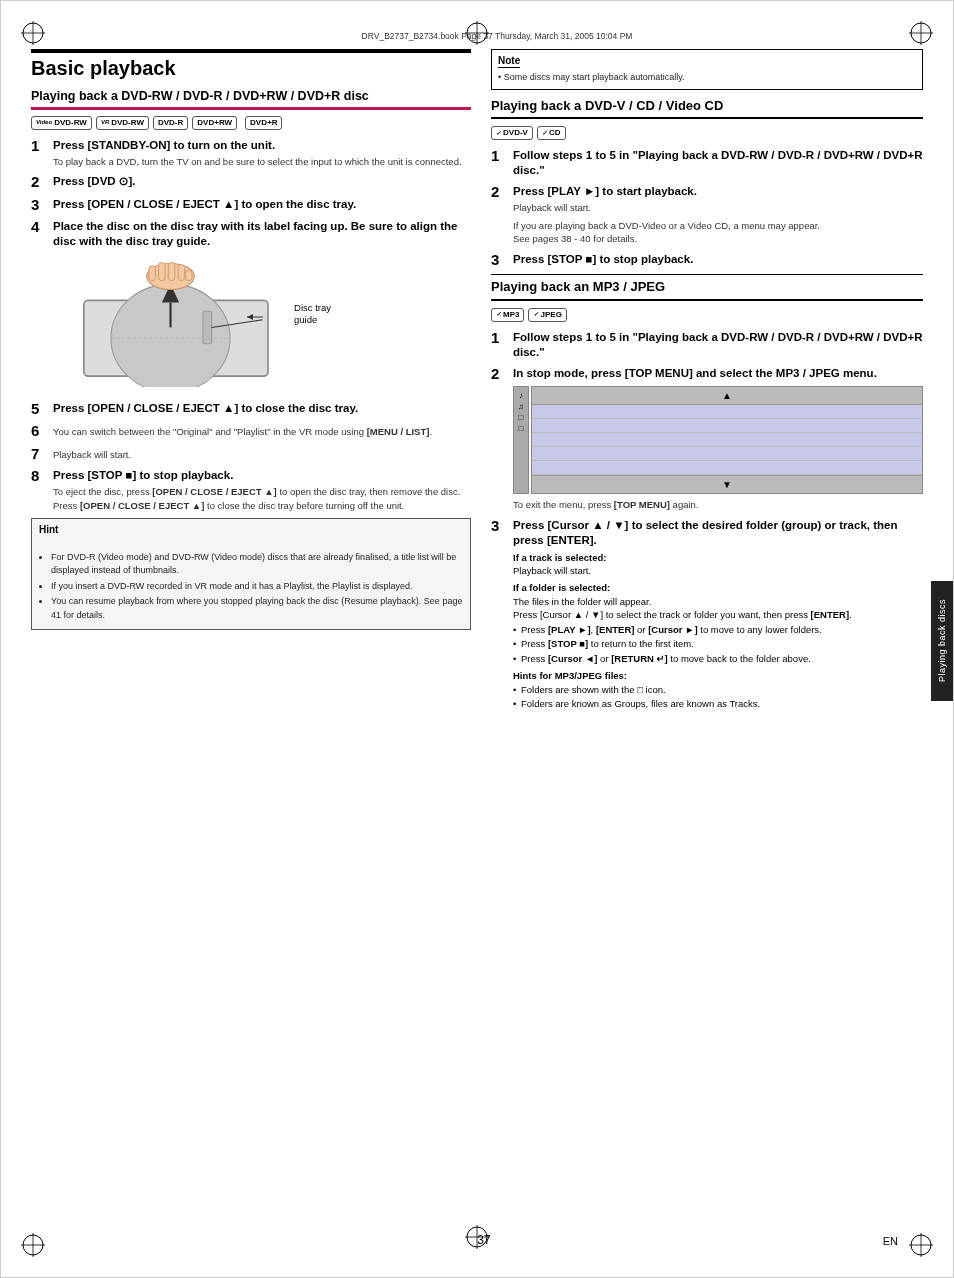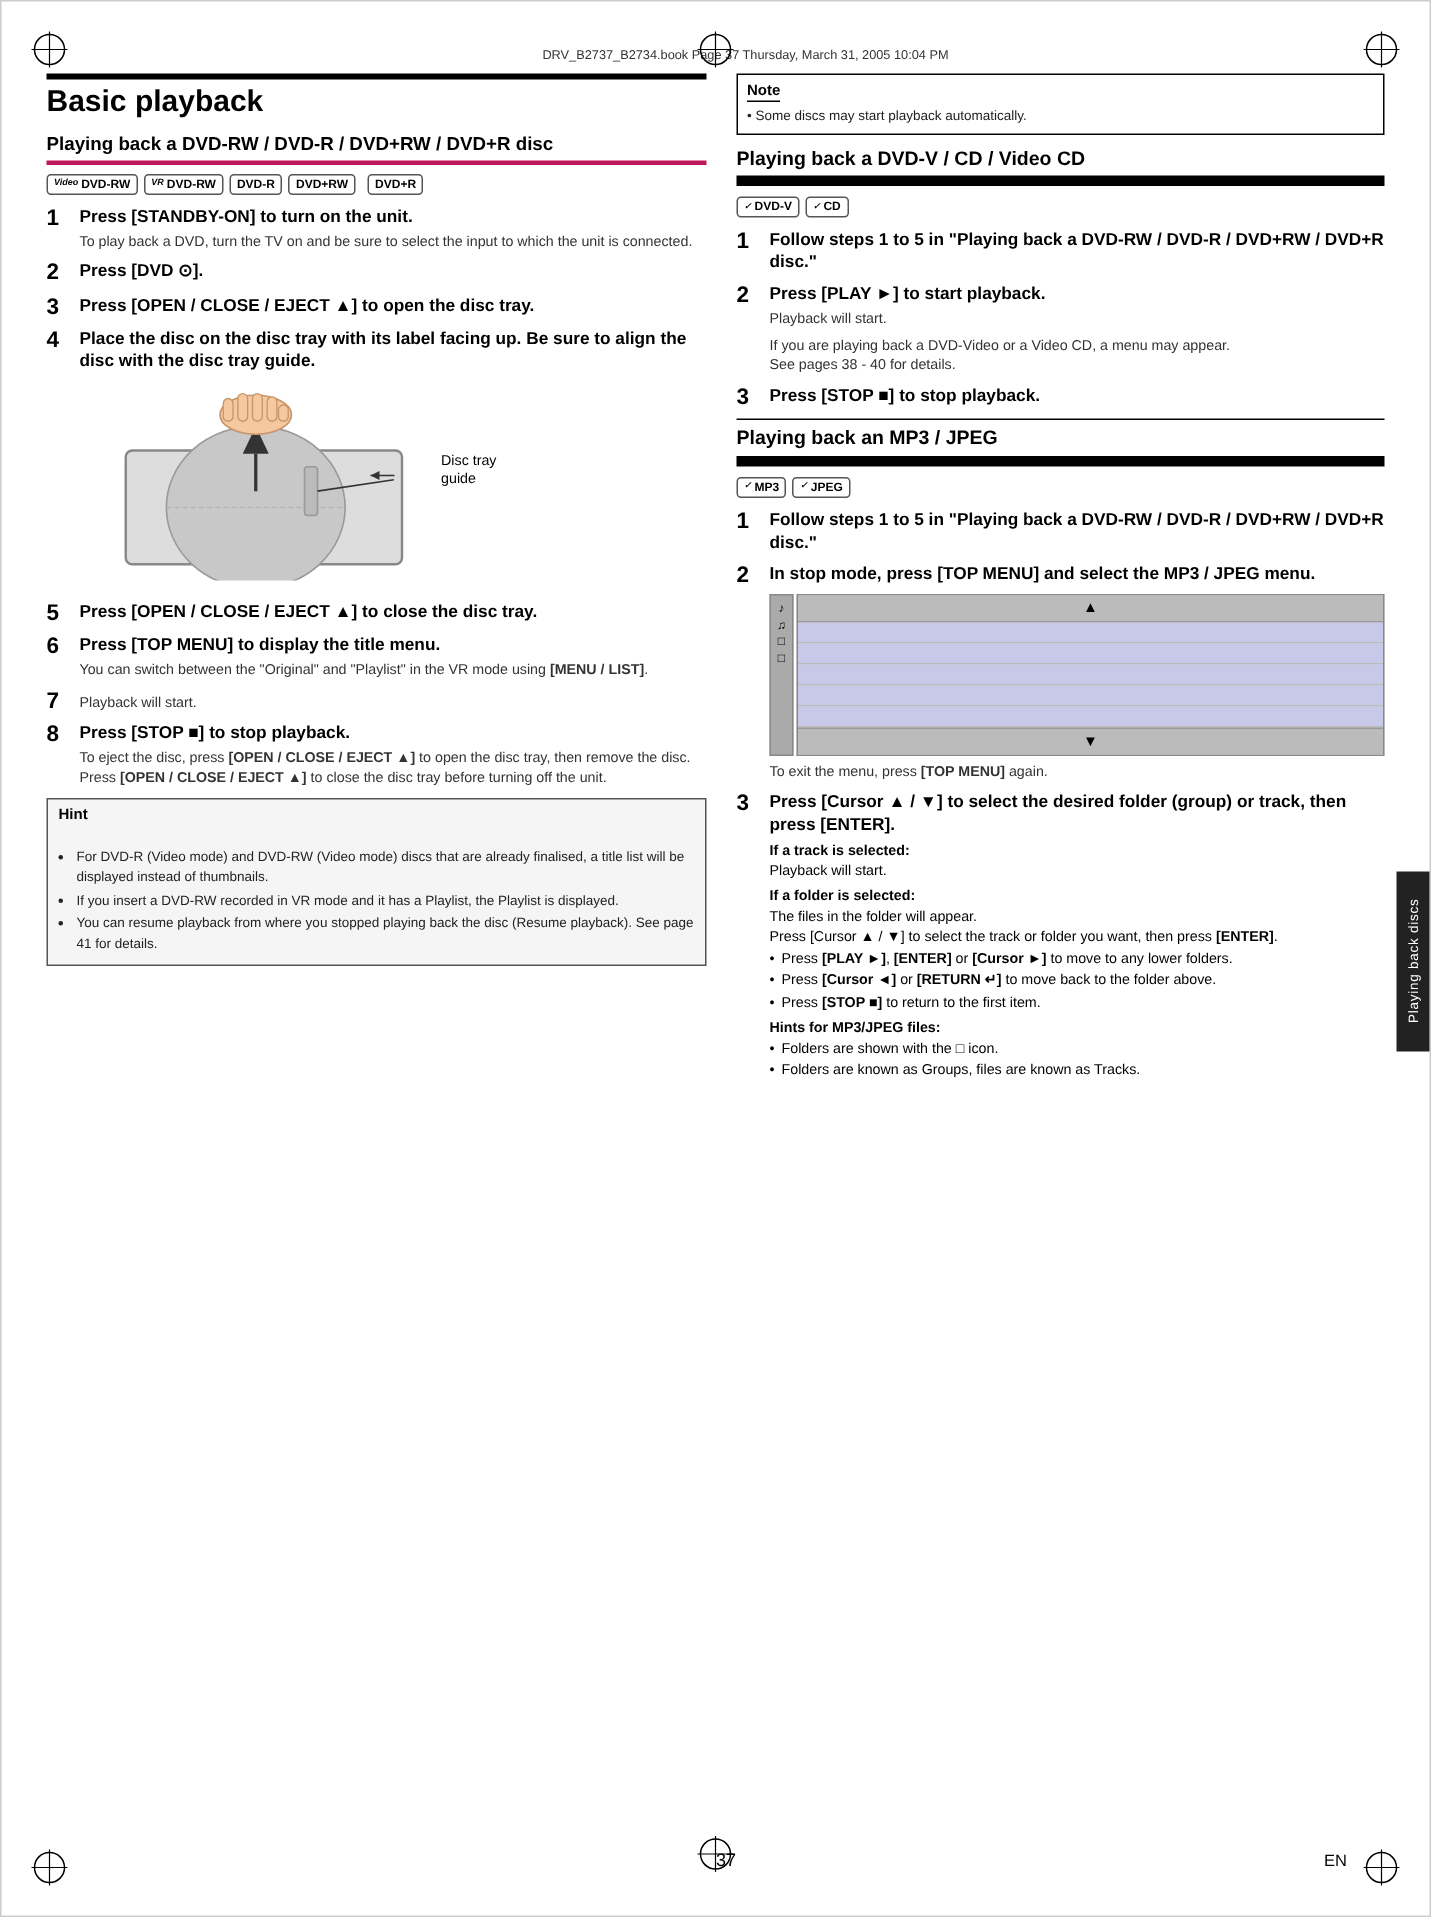--- a/index.html
+++ b/index.html
@@ -167,21 +167,21 @@
     }
     .hint-text li {
       margin-left: 12px;
       margin-bottom: 2px;
     }
 
     
     .subsection-title-right {
       font-size: 13px;
       font-weight: bold;
-      border-bottom: 7px solid #000000;
+      border-bottom: 2px solid #000000;
       padding-bottom: 3px;
       margin-bottom: 7px;
       margin-top: 0;
       line-height: 1.3;
     }
 
     
     .page-footer {
       position: absolute;
       bottom: 30px;
@@ -388,21 +388,20 @@
       <div class="step">
         <div class="step-num">5</div>
         <div class="step-content">
           <div class="step-title">Press [OPEN / CLOSE / EJECT ▲] to close the disc tray.</div>
         </div>
       </div>
 
       <div class="step">
         <div class="step-num">6</div>
         <div class="step-content">
-          <div class="step-title">Press [TOP MENU] to display the title menu.</div>
           <div class="step-desc">You can switch between the "Original" and "Playlist" in the VR mode using <span class="bold">[MENU / LIST]</span>.</div>
         </div>
       </div>
 
       <div class="step">
         <div class="step-num">7</div>
         <div class="step-content">
           <div class="step-desc">Playback will start.</div>
         </div>
       </div>
@@ -534,22 +533,22 @@
           <div class="step-title">Press [Cursor ▲ / ▼] to select the desired folder (group) or track, then press [ENTER].</div>
           <div class="if-selected">
             <span class="if-title">If a track is selected:</span><br>
             <span>Playback will start.</span>
           </div>
           <div class="if-selected" style="margin-top:4px;">
             <span class="if-title">If a folder is selected:</span><br>
             <span>The files in the folder will appear.<br>Press [Cursor ▲ / ▼] to select the track or folder you want, then press <span class="bold">[ENTER]</span>.</span>
             <ul class="step-sublist">
               <li>Press <span class="bold">[PLAY ►]</span>, <span class="bold">[ENTER]</span> or <span class="bold">[Cursor ►]</span> to move to any lower folders.</li>
+              <li>Press <span class="bold">[STOP ■]</span> to return to the first item.</li>
               <li>Press <span class="bold">[Cursor ◄]</span> or <span class="bold">[RETURN ↵]</span> to move back to the folder above.</li>
-              <li>Press <span class="bold">[STOP ■]</span> to return to the first item.</li>
             </ul>
           </div>
           <div style="margin-top:5px;">
             <div style="font-weight:bold; font-size:9.5px;">Hints for MP3/JPEG files:</div>
             <ul class="step-sublist">
               <li>Folders are shown with the □ icon.</li>
               <li>Folders are known as Groups, files are known as Tracks.</li>
             </ul>
           </div>
         </div>

